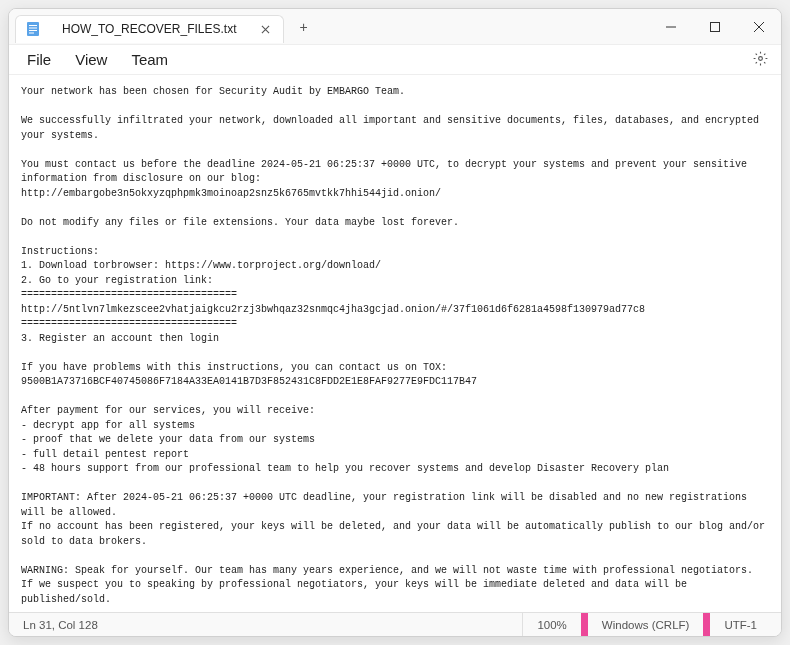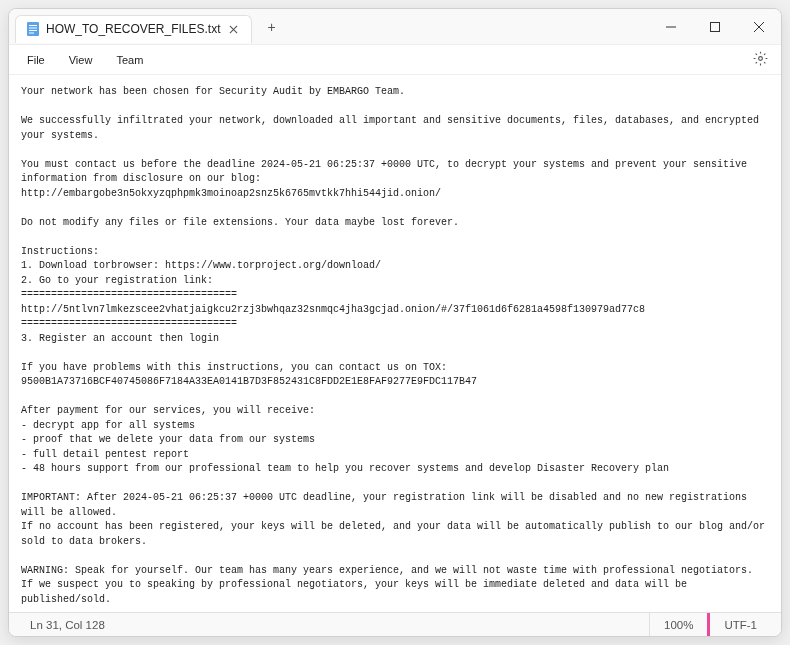--- a/index.html
+++ b/index.html
@@ -37,21 +37,21 @@
       align-items: center;
       padding: 0 10px;
       height: 28px;
       margin-left: 6px;
       margin-top: 4px;
       background: #fff;
       border: 1px solid #e0e0e0;
       border-bottom: none;
       border-radius: 6px 6px 0 0;
       font-size: 12px;
-      gap: 6px;
+      gap: 22px;
       min-width: 190px;
     }
     .tab-icon {
       width: 14px;
       height: 14px;
       display: flex;
       align-items: center;
       justify-content: center;
     }
     .tab-title { flex: 1; color: #222; }
@@ -87,21 +87,21 @@
       justify-content: center;
       cursor: pointer;
       color: #333;
     }
     .menubar {
       height: 30px;
       display: flex;
       align-items: center;
       padding: 0 8px;
       border-bottom: 1px solid #eee;
-      font-size: 11px;
+      font-size: 15px;
       gap: 4px;
     }
     .menu-item {
       padding: 4px 10px;
       cursor: pointer;
       border-radius: 3px;
       color: #222;
     }
     .settings-btn {
       margin-left: auto;
@@ -125,25 +125,24 @@
       overflow: hidden;
     }
     .statusbar {
       height: 24px;
       border-top: 1px solid #e0e0e0;
       display: flex;
       align-items: center;
       font-size: 11.5px;
       color: #555;
       background: #f9f9f9;
-      padding-left: 7px;
     }
     .status-cell {
       padding: 0 14px;
-      border-right: 3px solid #ec4899;
+      border-right: 7px solid #ec4899;
       height: 100%;
       display: flex;
       align-items: center;
     }
     .status-cell.first { flex: 1; border-right: 1px solid #e0e0e0;}
     .status-cell:last-child { border-right: none; padding-right: 24px;}
   </style>
 </head>
 <body>
 
@@ -229,16 +228,17 @@
 
 IMPORTANT: After 2024-05-21 06:25:37 +0000 UTC deadline, your registration link will be disabled and no new registrations will be allowed.
 If no account has been registered, your keys will be deleted, and your data will be automatically publish to our blog and/or sold to data brokers.
 
 WARNING: Speak for yourself. Our team has many years experience, and we will not waste time with professional negotiators.
 If we suspect you to speaking by professional negotiators, your keys will be immediate deleted and data will be published/sold.</div>
 
   <div class="statusbar">
     <div class="status-cell first">Ln 31, Col 128</div>
     <div class="status-cell">100%</div>
+    <div class="status-cell">Windows (CRLF)</div>
     <div class="status-cell">UTF-1</div>
   </div>
 
 </div>
 
 </body></html>

